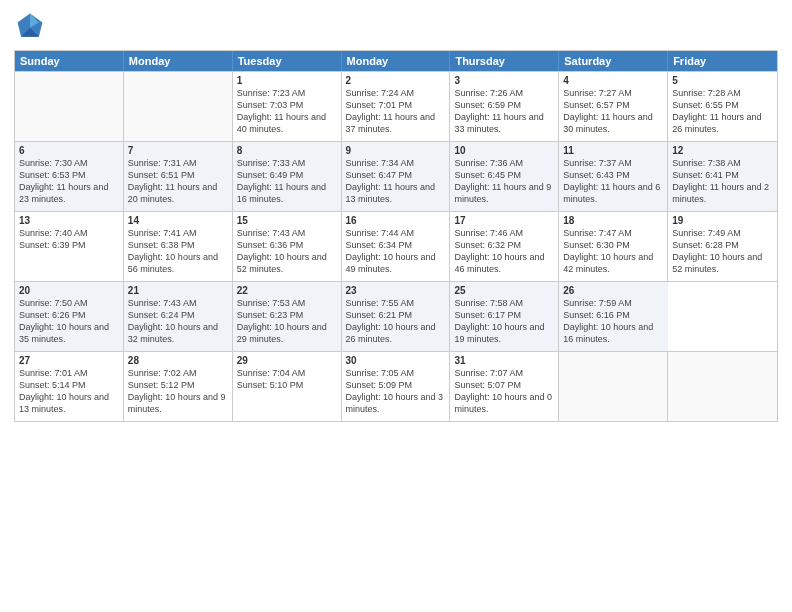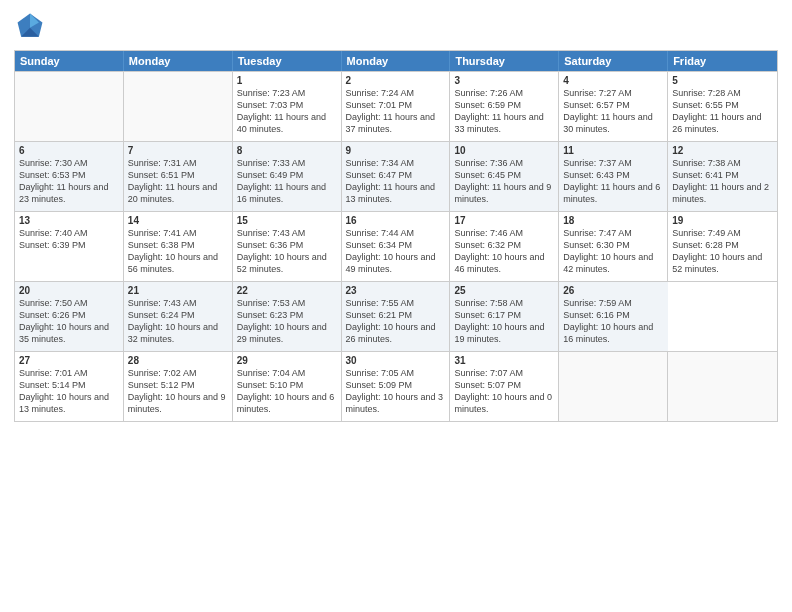--- a/index.html
+++ b/index.html
@@ -311,21 +311,20 @@
           <div class="cal-cell">
             <span class="day-num">28</span>
             <span class="info-line">Sunrise: 7:02 AM</span>
             <span class="info-line">Sunset: 5:12 PM</span>
             <span class="info-line">Daylight: 10 hours and 9 minutes.</span>
           </div>
           <div class="cal-cell">
             <span class="day-num">29</span>
             <span class="info-line">Sunrise: 7:04 AM</span>
             <span class="info-line">Sunset: 5:10 PM</span>
-            <span class="info-line">Daylight: 10 hours and 6 minutes.</span>
           </div>
           <div class="cal-cell">
             <span class="day-num">30</span>
             <span class="info-line">Sunrise: 7:05 AM</span>
             <span class="info-line">Sunset: 5:09 PM</span>
             <span class="info-line">Daylight: 10 hours and 3 minutes.</span>
           </div>
           <div class="cal-cell">
             <span class="day-num">31</span>
             <span class="info-line">Sunrise: 7:07 AM</span>

